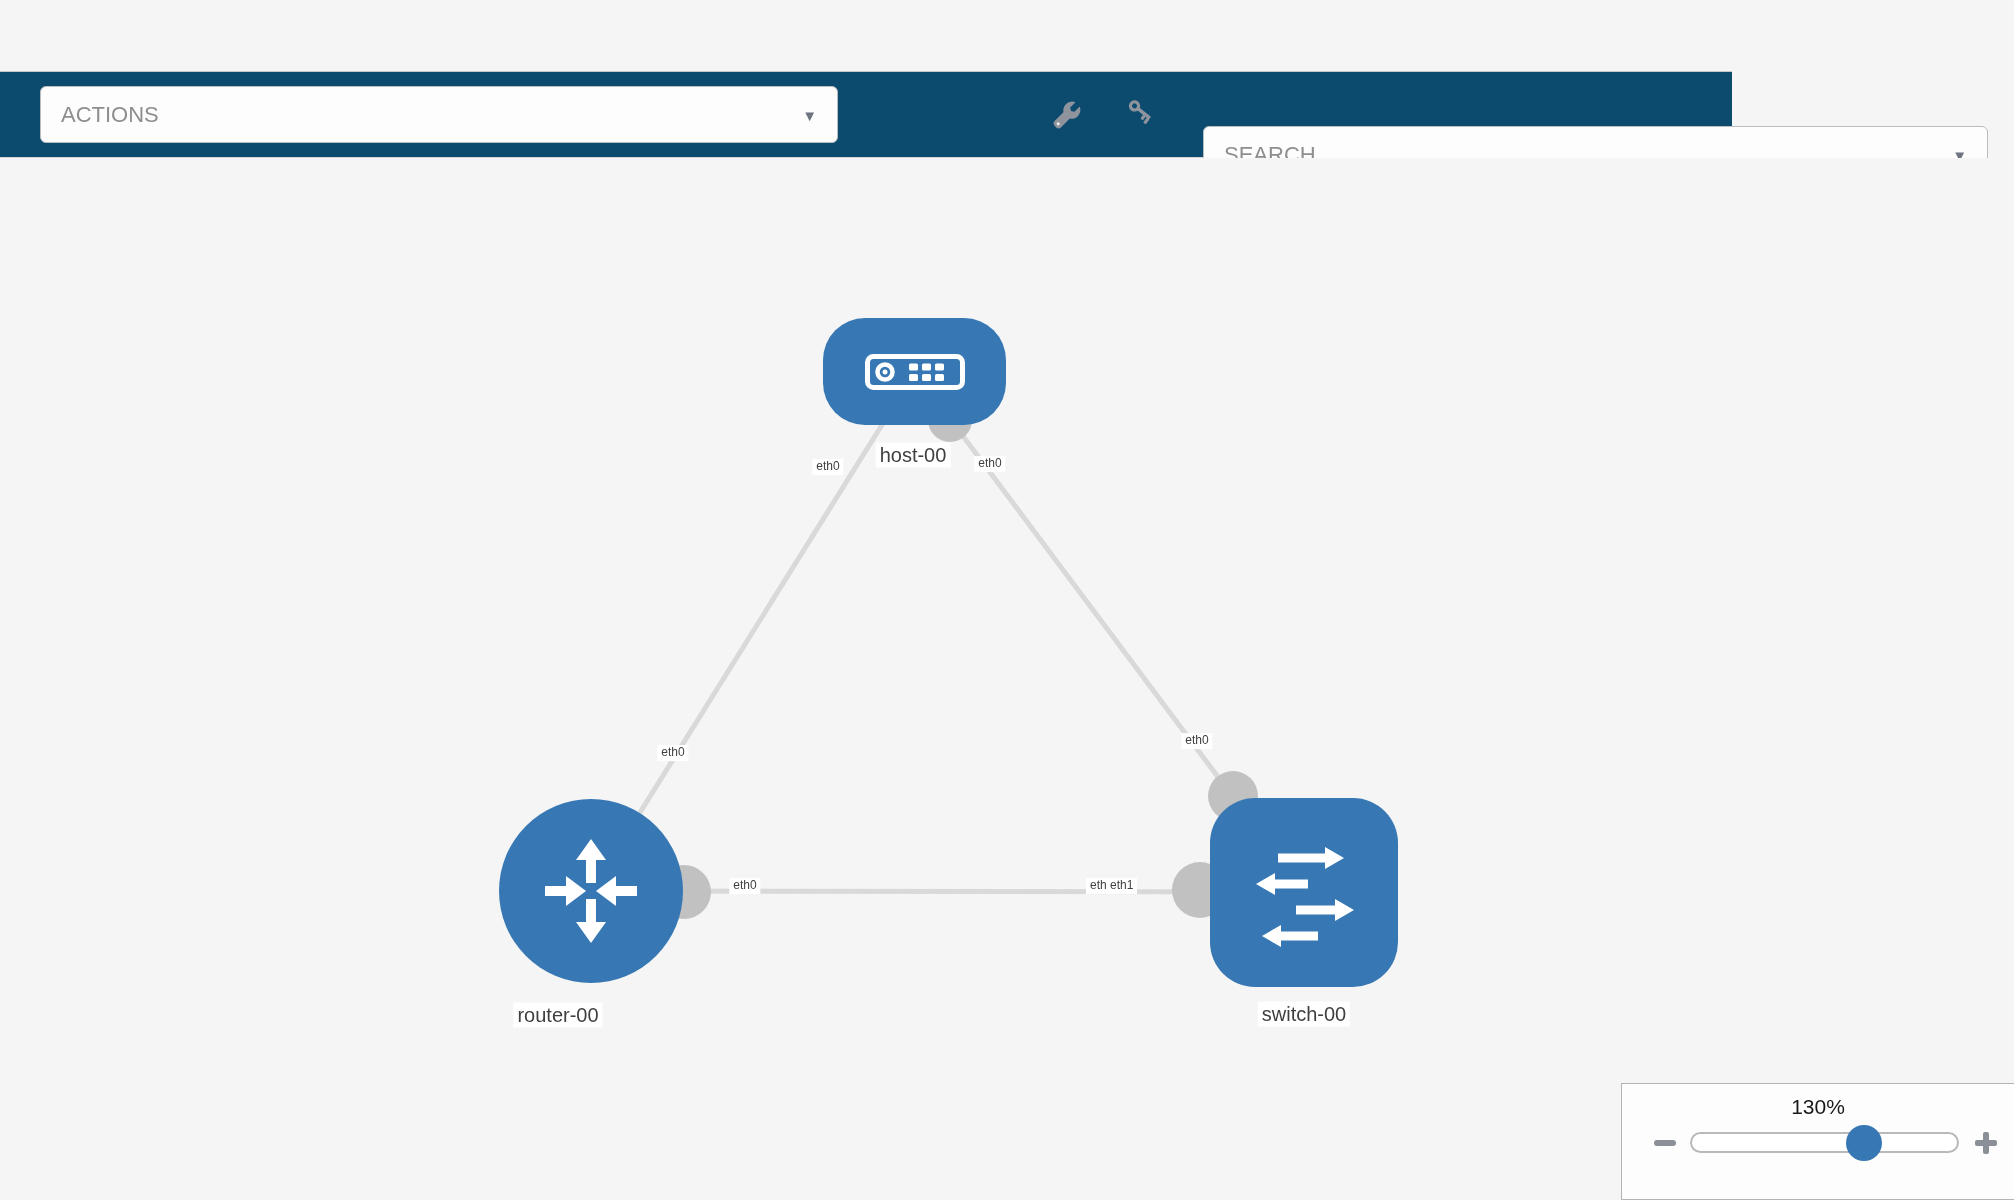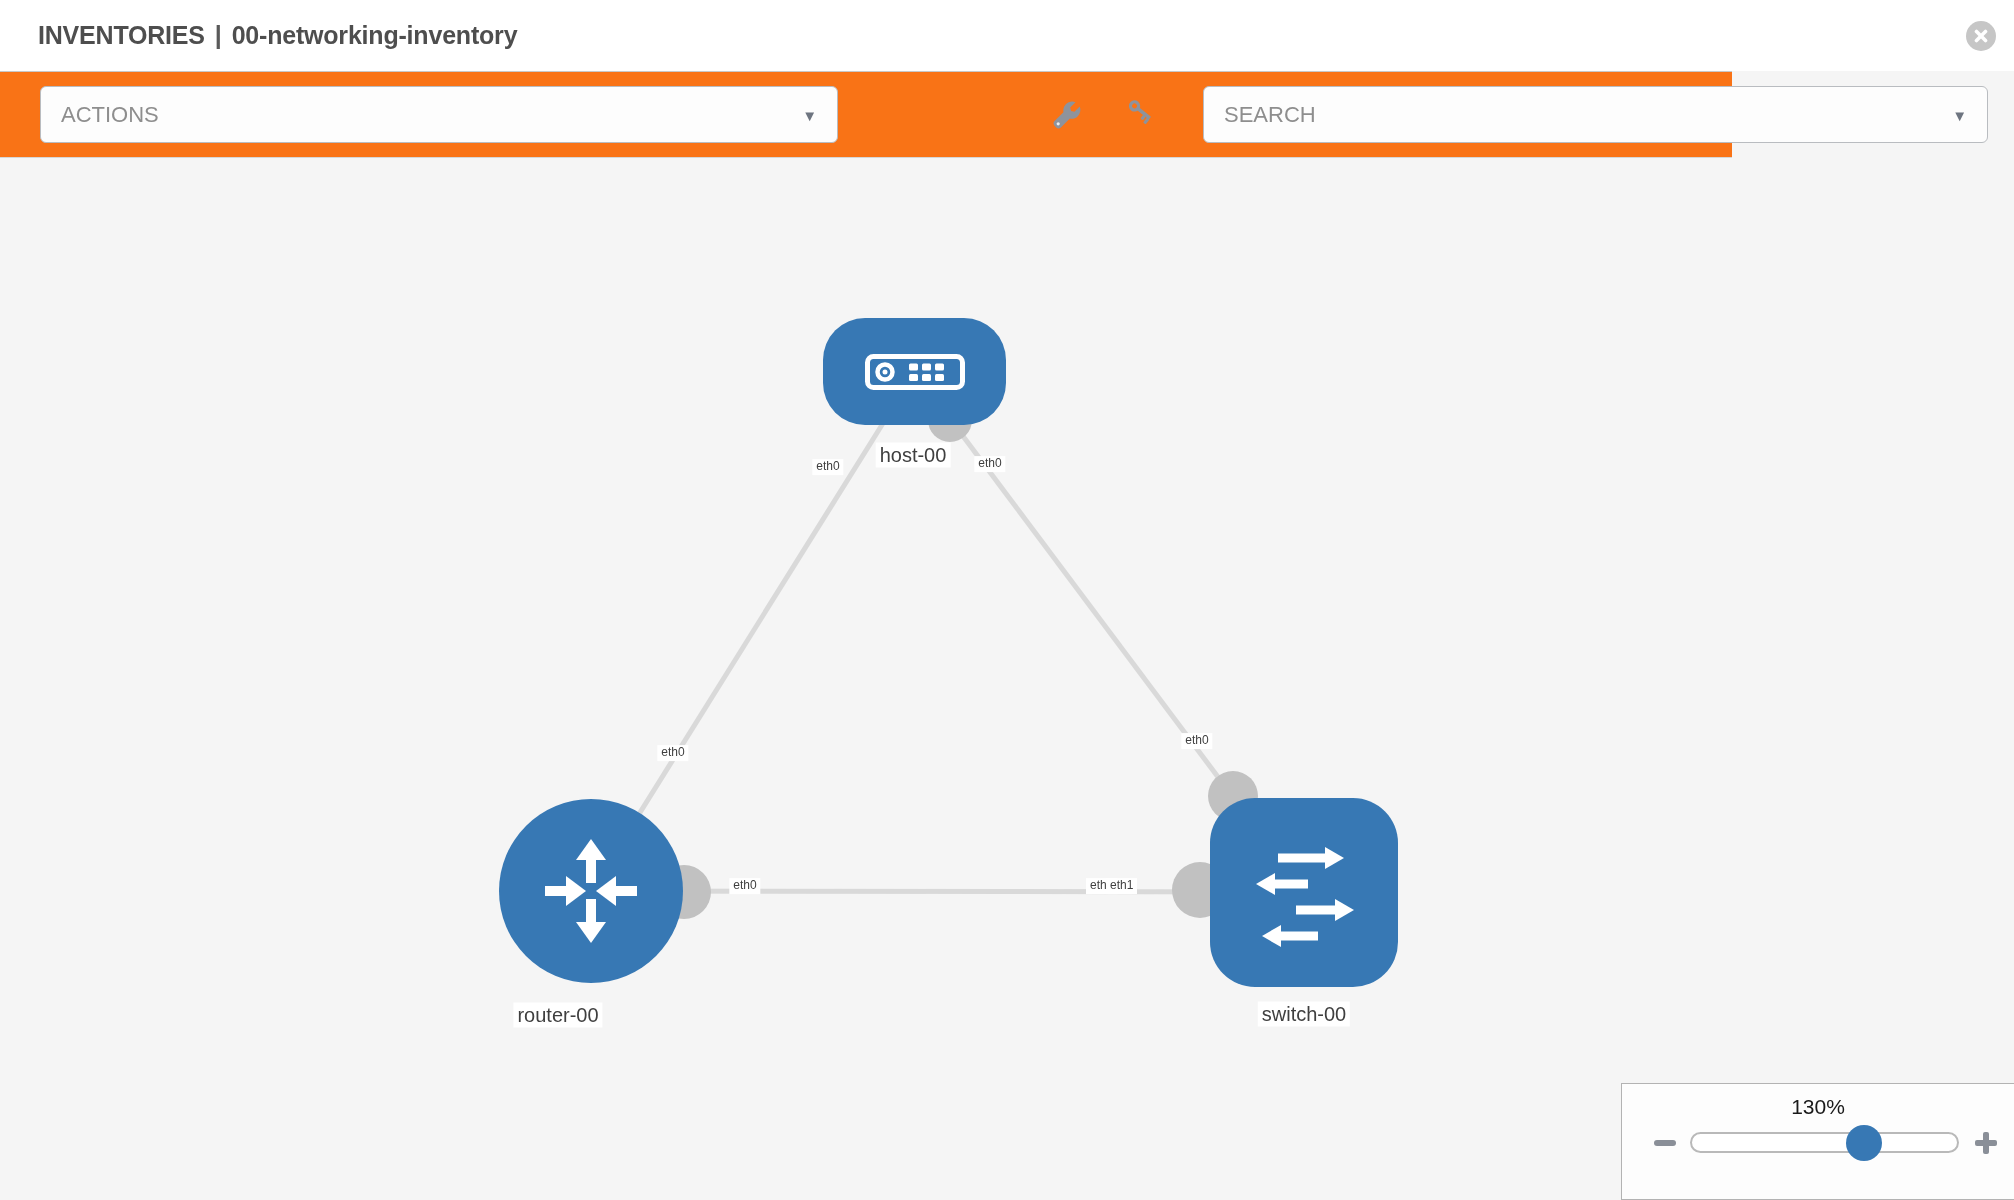--- a/index.html
+++ b/index.html
@@ -8,29 +8,29 @@
 
   
   .header{position:absolute;left:0;top:0;width:2014px;height:71px;background:#ffffff;}
   .title{position:absolute;left:38px;top:0;height:71px;display:flex;align-items:center;
          font-size:25px;font-weight:bold;color:#4e4e4e;letter-spacing:-0.2px;}
   .title .sep{margin:0 10px;color:#5a5a5a;}
   .close-btn{position:absolute;top:21px;right:18px;width:30px;height:30px;border-radius:50%;
              background:#c6c6c6;display:flex;align-items:center;justify-content:center;cursor:pointer;}
 
   
-  .toolbar{position:absolute;left:0;top:71px;width:1732px;height:87px;background:#f97316;
+  .toolbar{position:absolute;left:0;top:71px;width:1732px;height:87px;background:#0c4a6e;
            border-top:1px solid #c8c8c8;border-bottom:1px solid #d6d6d6;box-sizing:border-box;}
   .select{position:absolute;top:14px;height:57px;background:#fdfdfd;border:1px solid #b9bcc0;
           border-radius:6px;box-sizing:border-box;display:flex;align-items:center;
           font-size:22px;color:#8e8e8e;padding-left:20px;cursor:pointer;}
   .select .caret{position:absolute;right:20px;top:50%;transform:translateY(-50%);
                  font-size:15px;color:#6e7580;}
   .sel-actions{left:40px;width:798px;}
-  .sel-search{left:1203px;width:785px;}
+  .sel-search{left:1203px;width:785px;margin-top:40px;}
   .tool-icon{position:absolute;top:14px;width:57px;height:57px;display:flex;align-items:center;
              justify-content:center;cursor:pointer;}
   .tool-wrench{left:1038px;}
   .tool-key{left:1108px;}
 
   
   .canvas{position:absolute;left:0;top:158px;width:2014px;height:1042px;background:#f5f5f5;}
   .links{position:absolute;left:0;top:0;z-index:1;}
   .iface-dot{position:absolute;border-radius:50%;background:#c1c1c1;z-index:2;}
   .node{position:absolute;z-index:3;background:#3778b4;display:flex;align-items:center;
@@ -58,33 +58,20 @@
   .zoom-track{position:absolute;left:68px;top:48px;width:269px;height:21px;background:#fff;
               border:2px solid #b9b9b9;border-radius:12px;box-sizing:border-box;cursor:pointer;}
   .zoom-thumb{position:absolute;left:224px;top:41px;width:36px;height:36px;border-radius:50%;
               background:#3778b4;cursor:pointer;}
 </style>
 </head>
 <body>
 
 <div class="page">
 
-  <div class="header">
-    <div class="title">
-      <span>INVENTORIES</span>
-      <span class="sep">|</span>
-      <span>00-networking-inventory</span>
-    </div>
-    <div class="close-btn">
-      <svg width="14" height="14" viewBox="0 0 14 14">
-        <line x1="2.5" y1="2.5" x2="11.5" y2="11.5" stroke="#fff" stroke-width="3.6" stroke-linecap="round"></line>
-        <line x1="11.5" y1="2.5" x2="2.5" y2="11.5" stroke="#fff" stroke-width="3.6" stroke-linecap="round"></line>
-      </svg>
-    </div>
-  </div>
 
   <div class="toolbar">
     <div class="select sel-actions">
       <span>ACTIONS</span>
       <span class="caret">▼</span>
     </div>
 
     <div class="tool-icon tool-wrench">
       <svg width="30" height="30" viewBox="0 0 32 32">
         <path fill="#8e939c" d="M29.6 6.9c1.4 3.4.7 7.5-2.1 10.3-2.3 2.3-5.5 3.2-8.5 2.6L9.5 29.3c-1.4 1.4-3.6 1.4-5 0l-1.8-1.8c-1.4-1.4-1.4-3.6 0-5L12.2 13c-.6-3 .3-6.2 2.6-8.5 2.8-2.8 6.9-3.5 10.3-2.1l-5.7 5.7.9 3.6 3.6.9 5.7-5.7z"></path>

